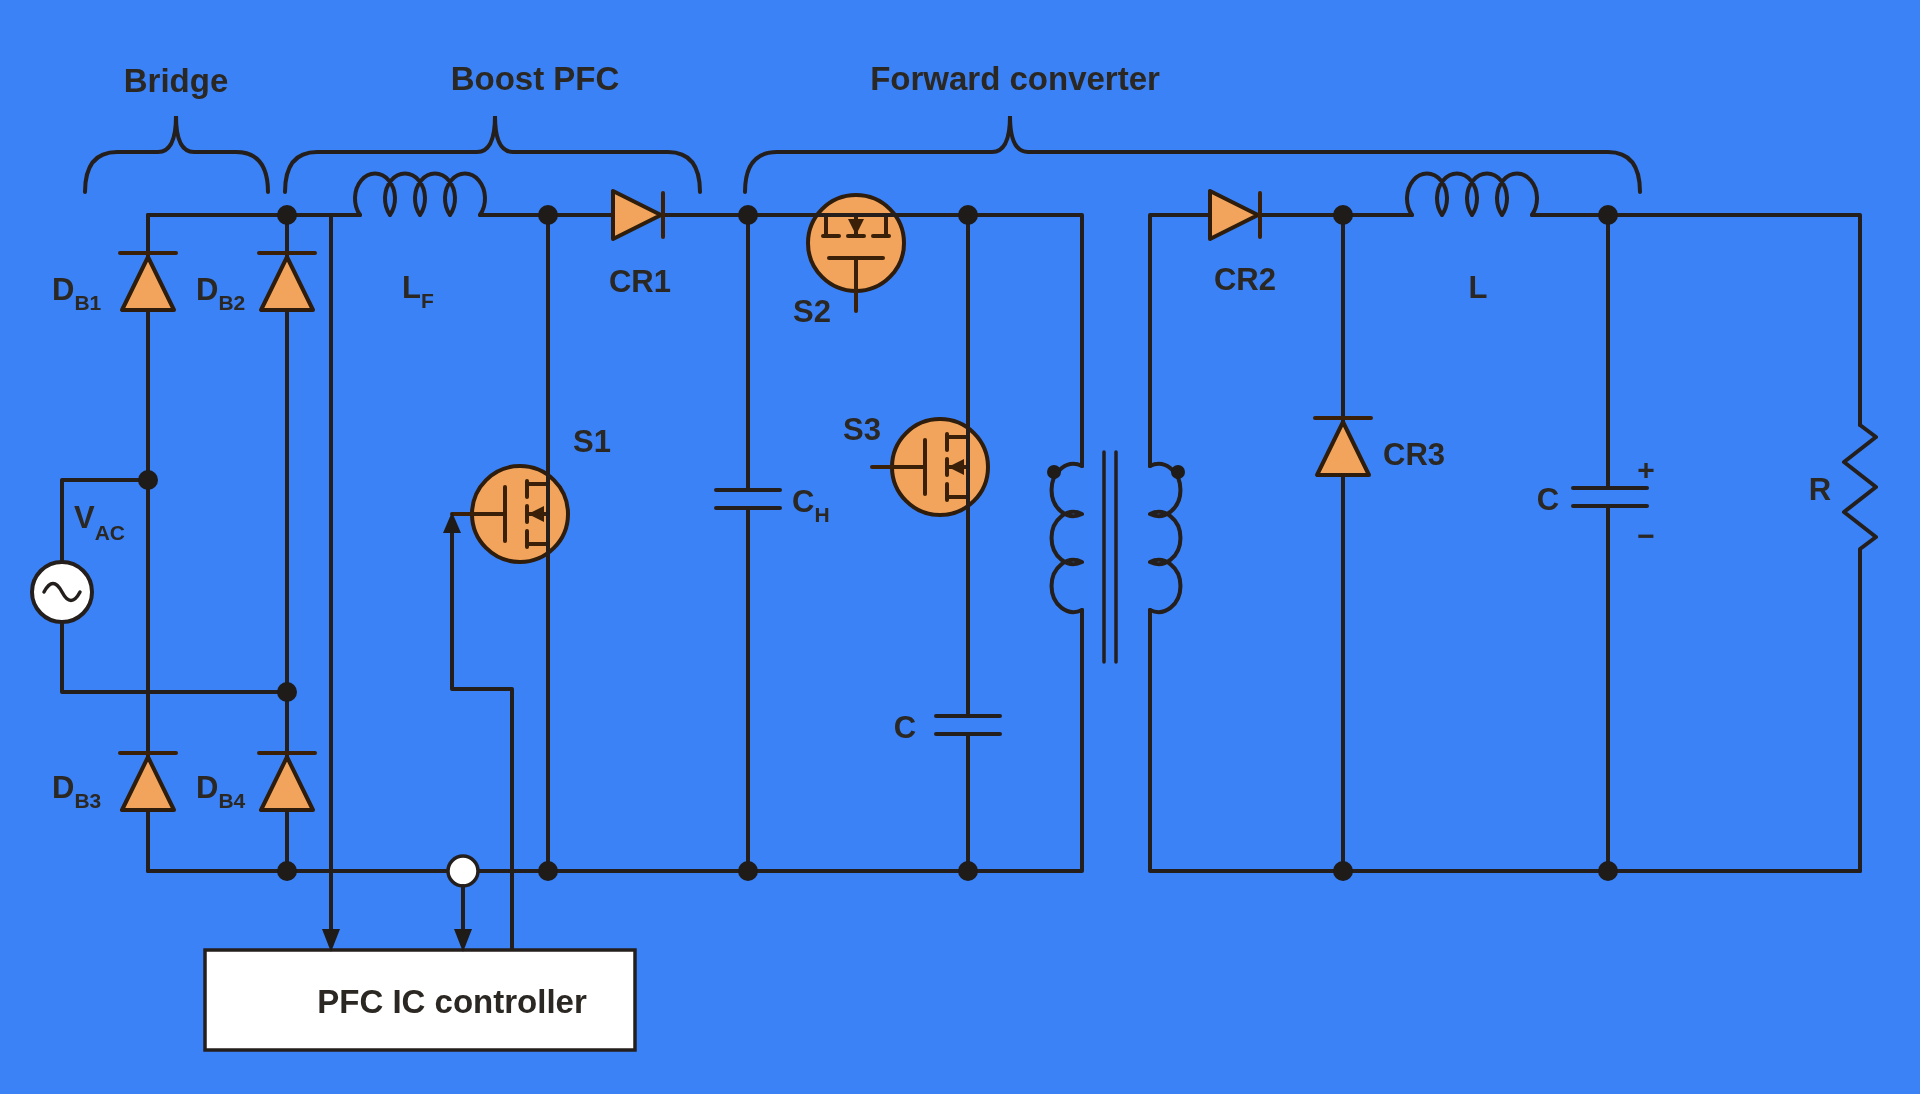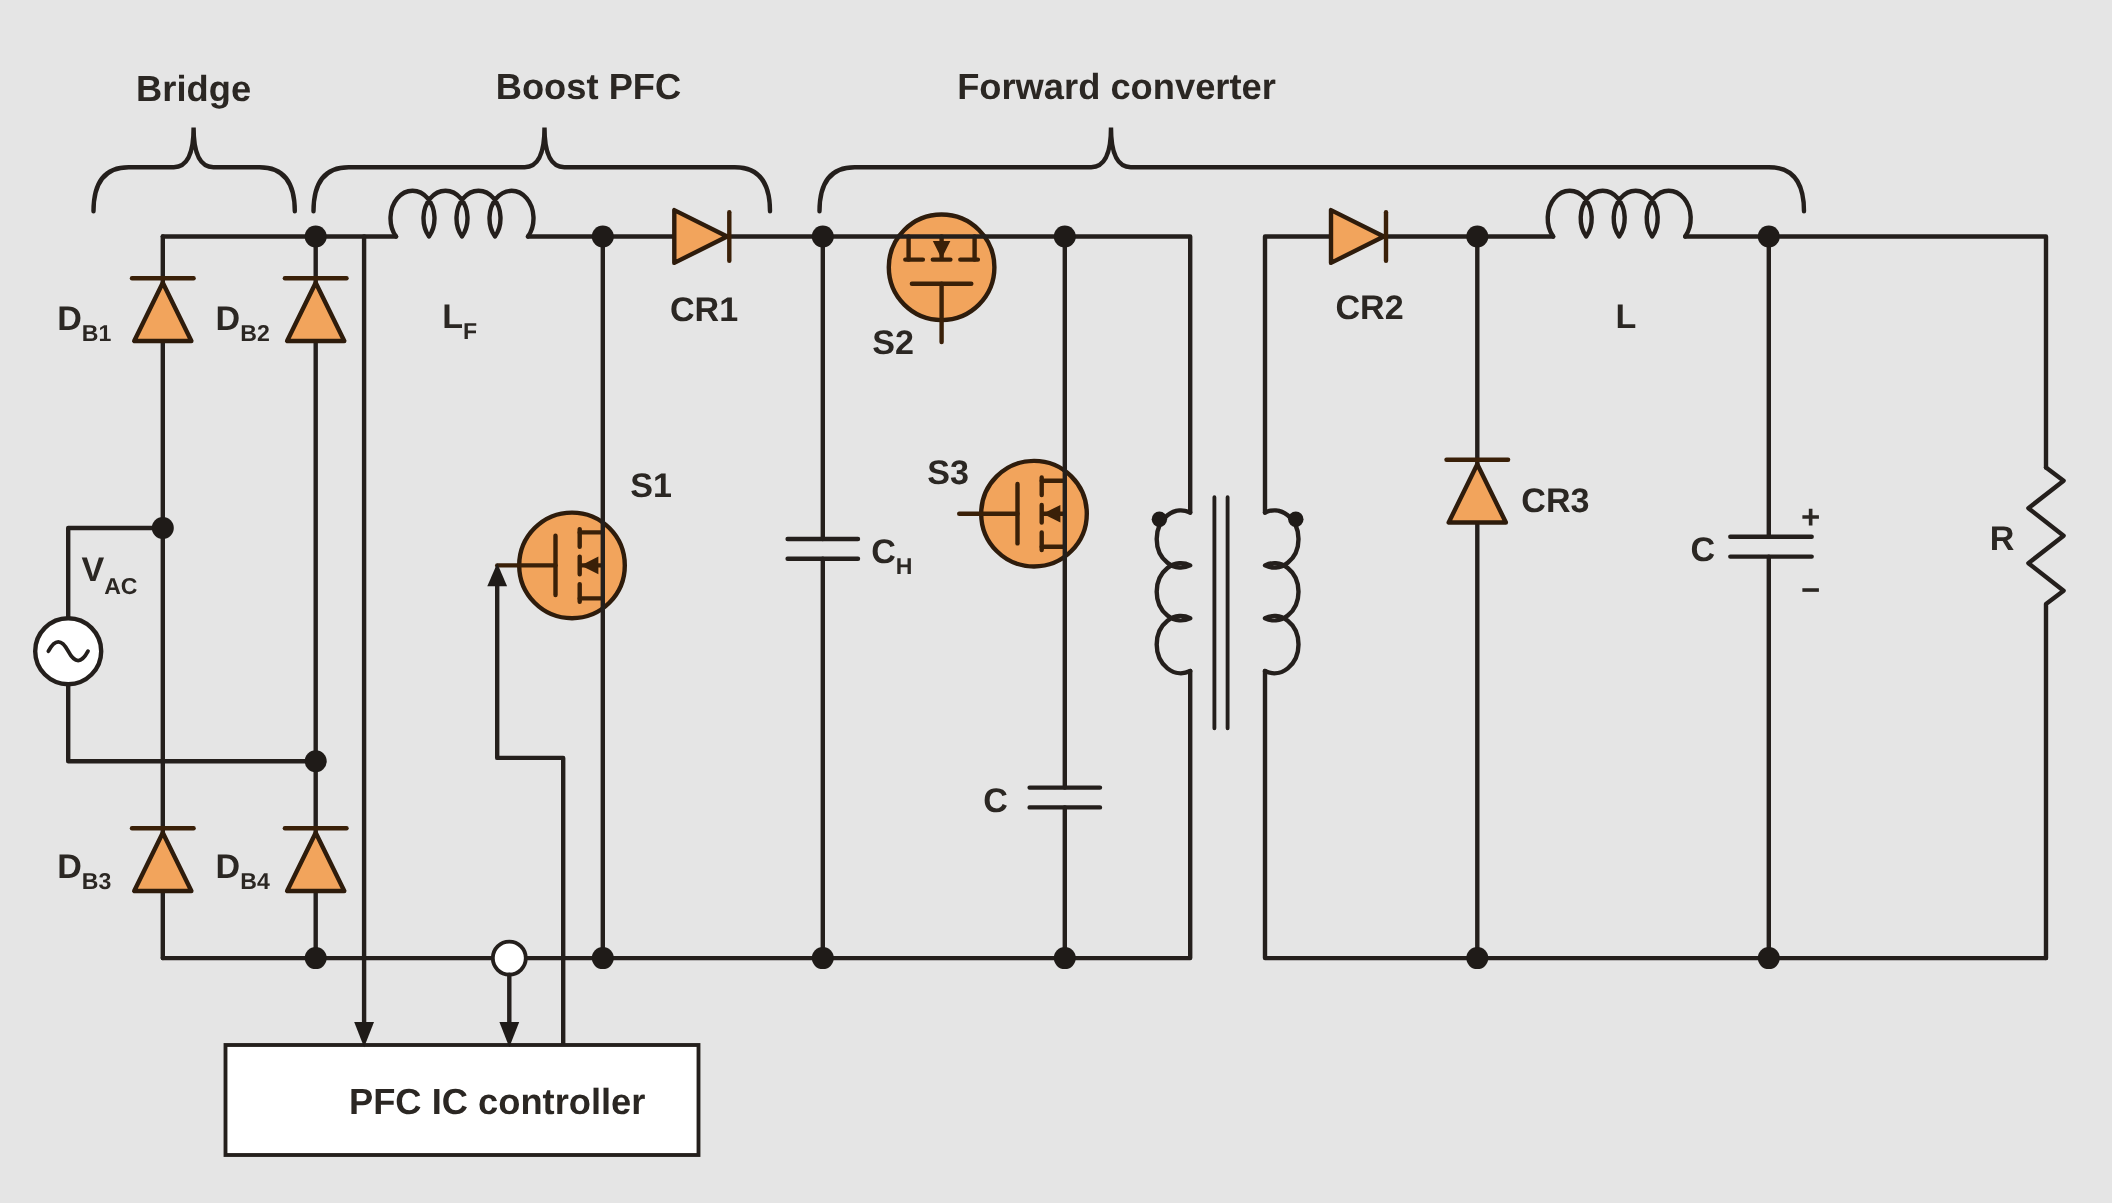--- a/index.html
+++ b/index.html
@@ -1,16 +1,16 @@
 <!DOCTYPE html>
 <html><head>
 <meta charset="utf-8">
 <style>
   html,body{margin:0;padding:0;background:#ffffff;}
-  .stage{width:1920px;height:1094px;position:relative;background:#e5e5e5;overflow:hidden;}
+  .stage{width:1920px;height:1094px;position:relative;background:#3b82f6;overflow:hidden;}
   svg{display:block;}
   .wire{stroke:#241f1c;stroke-width:4;fill:none;stroke-linecap:round;stroke-linejoin:round;}
   .thin{stroke:#241f1c;stroke-width:3.5;fill:none;stroke-linecap:round;}
   .comp{fill:#f2a45c;stroke:#2e1c0c;stroke-width:4;stroke-linejoin:round;}
   .sym{stroke:#3a2008;stroke-width:4;fill:none;stroke-linecap:round;}
   .symfill{fill:#3a2008;stroke:none;}
   .dot{fill:#1f1b18;stroke:none;}
   .arr{fill:#1f1b18;stroke:none;}
   .brace{stroke:#241f1c;stroke-width:4;fill:none;stroke-linecap:round;}
   .whitebox{fill:#ffffff;stroke:#241f1c;stroke-width:3.5;}

